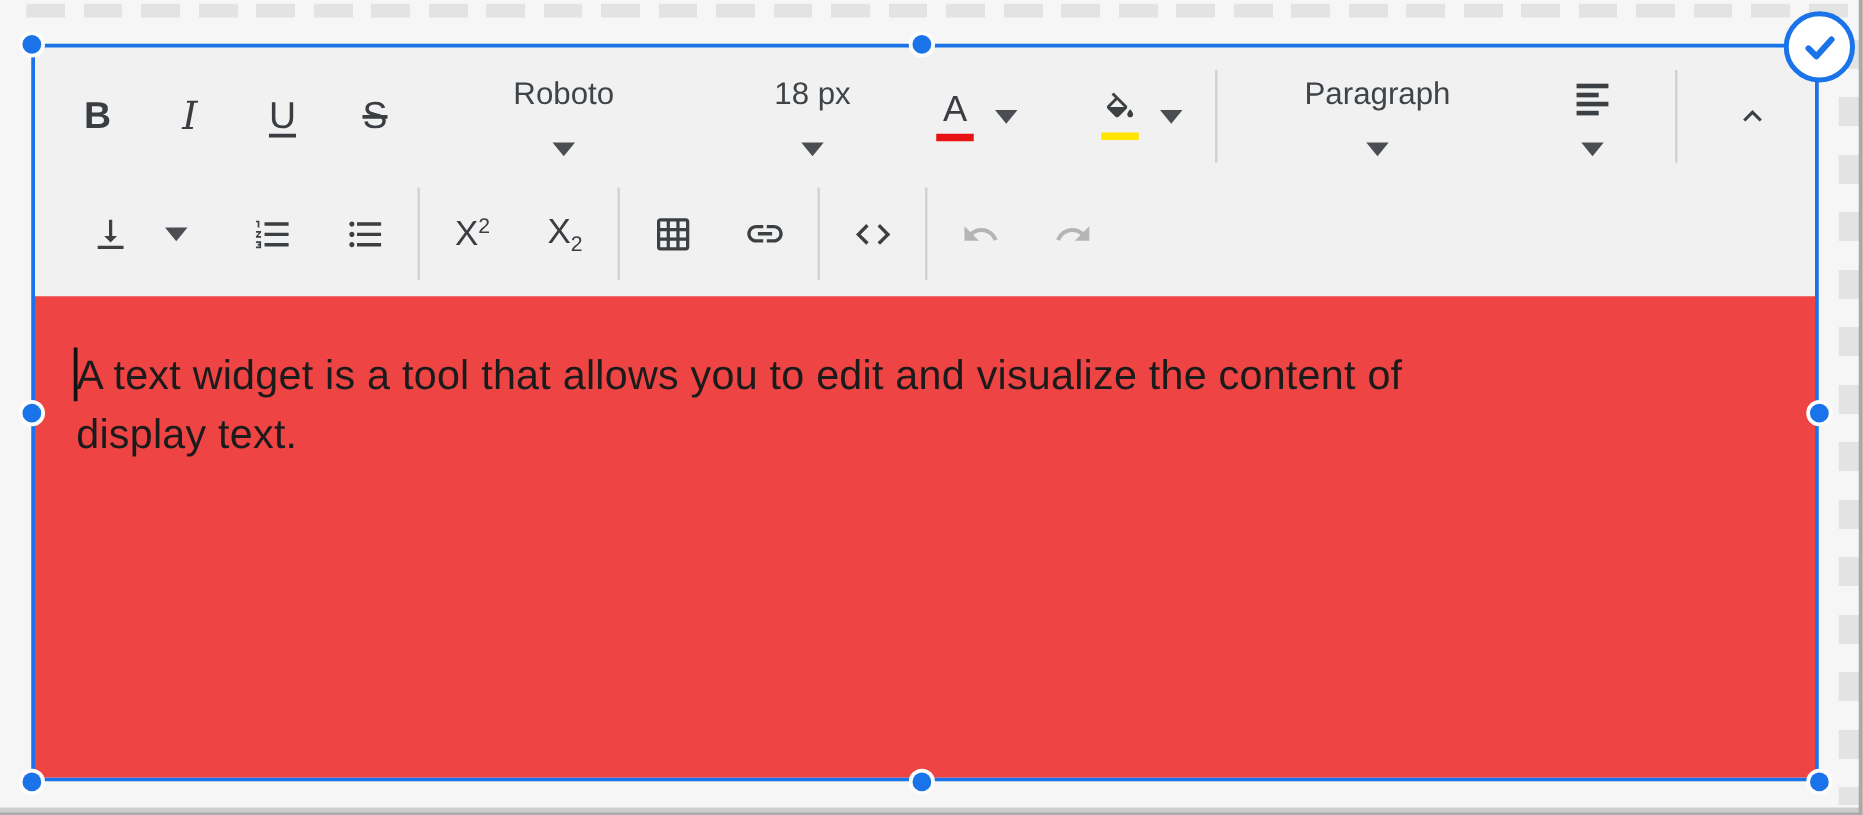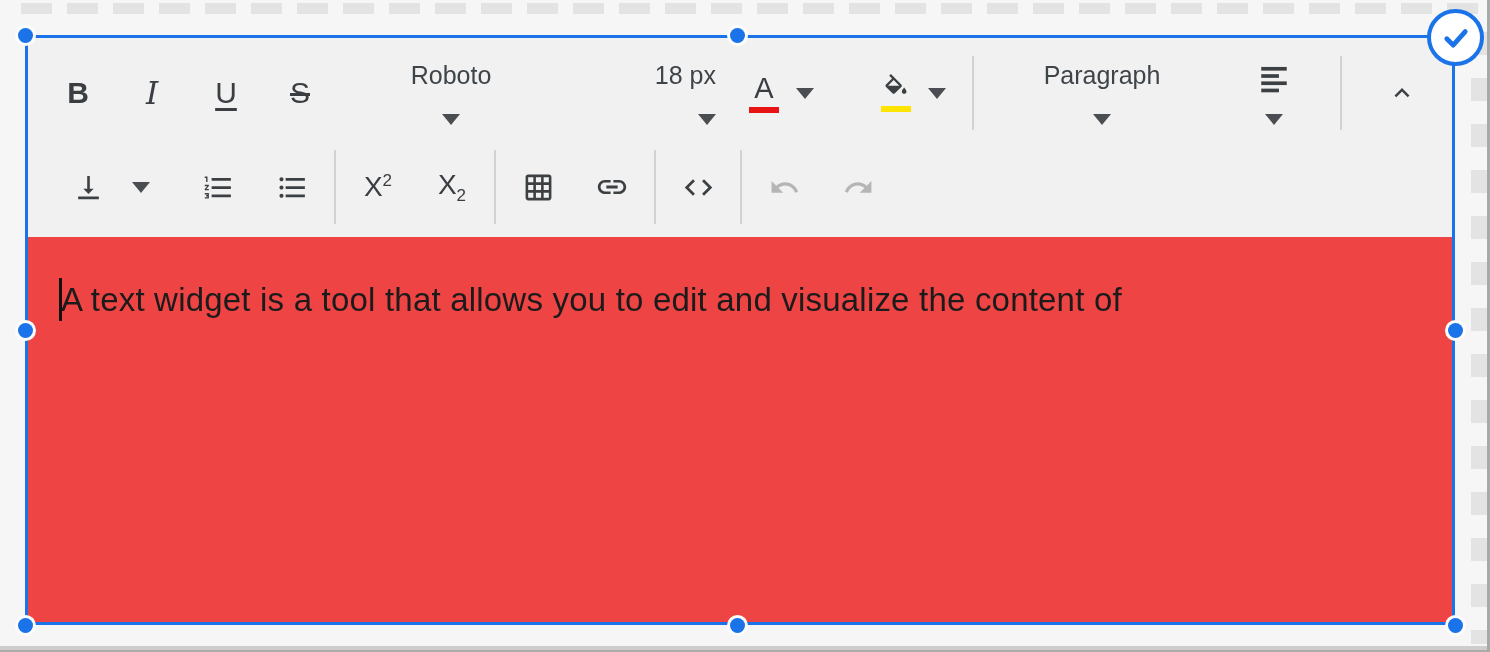--- a/index.html
+++ b/index.html
@@ -32,21 +32,21 @@
   .glyph.i { font-family:"DejaVu Serif", serif; font-style:italic; font-size:31px; }
   .glyph.u { text-decoration:underline; text-underline-offset:5px; }
   .glyph.s { text-decoration:line-through; }
   .caret { width:0; height:0; border-left:9px solid transparent; border-right:9px solid transparent;
     border-top:11px solid #4a4e52; }
   .caret-btn { width:34px; height:64px; display:flex; align-items:center; justify-content:center;
     border:none; background:transparent; cursor:pointer; }
   .dd { display:flex; align-items:center; justify-content:space-between; height:64px; cursor:pointer;flex-direction:column; }
   .dd-label { font-size:25px; color:#3f4449; }
   .font-dd { width:186px; margin-left:34px; }
-  .size-dd { width:132px; margin-left:40px;align-items:flex-end; }
+  .size-dd { width:132px; margin-left:40px; }
   .para-dd { width:188px; margin-left:16px; }
   .align-dd { width:96px; margin-left:30px; }
   .split { display:flex; align-items:center; }
   .split.color { margin-left:24px; }
   .split.fill  { margin-left:50px; }
   .swatch { width:30px; height:6px; margin-top:4px; }
   .swatch.red { background:#e81313; }
   .swatch.yellow { background:#ffe400; }
   .divider { width:2px; height:74px; background:#d2d2d2; }
   .row1 .divider { margin:0 18px; }
@@ -238,20 +238,21 @@
               <path d="M18.4 10.6C16.55 8.99 14.15 8 11.5 8c-4.65 0-8.58 3.03-9.96 7.22L3.9 16c1.05-3.19 4.05-5.5 7.6-5.5 1.95 0 3.73.72 5.12 1.88L13 16h9V7l-3.6 3.6z"></path>
             </svg>
           </button>
         </div>
       </div>
     </div>
 
     <div class="content">
       <span class="text-cursor"></span>
       <div class="text-line">A text widget is a tool that allows you to edit and visualize the content of</div>
+      <div class="text-line">display text.</div>
     </div>
   </div>
 
   <div class="handle h-tl"></div>
   <div class="handle h-tc"></div>
   <div class="handle h-ml"></div>
   <div class="handle h-mr"></div>
   <div class="handle h-bl"></div>
   <div class="handle h-bc"></div>
   <div class="handle h-br"></div>

